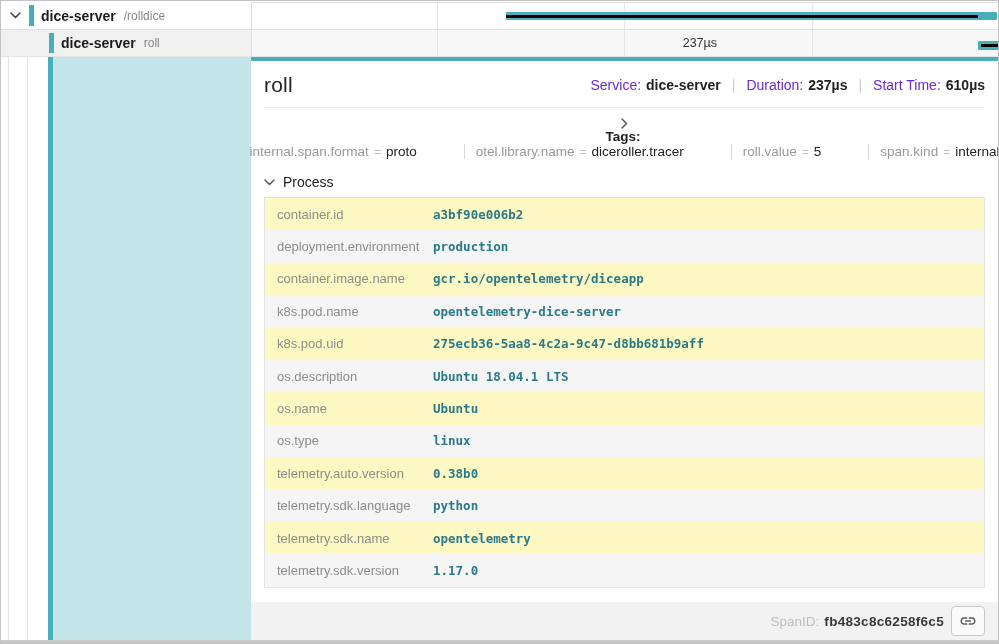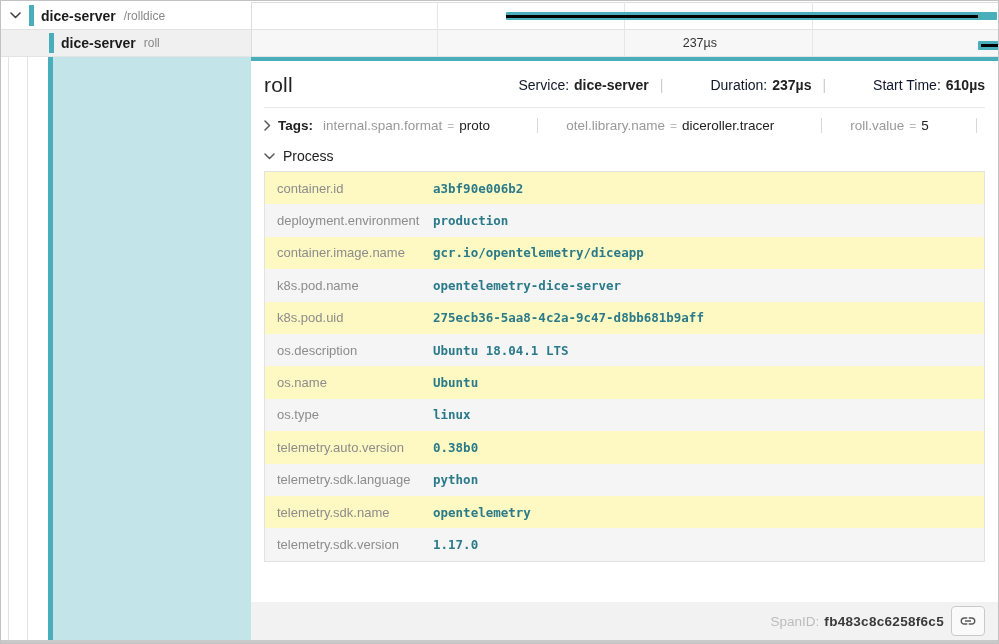--- a/index.html
+++ b/index.html
@@ -47,30 +47,30 @@
   .ig1 { left:7px; } .ig2 { left:26px; }
   .detail-color-bar { position:absolute; left:47px; width:5px; top:0; bottom:0; background:#49aebb; }
   .detail-selection { position:absolute; left:52px; right:0; top:0; bottom:0; background:#c3e5e9; }
 
   .detail-panel { position:absolute; left:250px; right:0; top:0; bottom:0; background:#fff; border-top:4px solid #4aafbb; }
   .panel-inner { padding:0 13px; }
 
   .panel-header { display:flex; justify-content:space-between; align-items:center; margin-top:12px; }
   .span-title { font-size:21px; font-weight:400; color:#222; letter-spacing:.2px; }
   .header-meta { display:flex; align-items:center; font-size:14px; white-space:nowrap; }
-  .meta-label { color:#0f172a; margin-right:5px;margin-left:36px; }
+  .meta-label { color:#6d28d9; margin-right:5px; }
   .meta-value { color:#222; font-weight:bold; }
   .meta-sep { color:#ccc; margin:0 11px; font-size:14px; }
 
   .panel-hr { border-bottom:1px solid #e8e8e8; margin-top:10px; }
 
-  .tags-row { display:flex; align-items:center; margin-top:10px; font-size:13.5px; cursor:pointer; }
+  .tags-row { display:flex; align-items:center; margin-top:10px; font-size:13.5px; cursor:pointer;flex-direction:column; }
   .tags-label { font-weight:bold; color:#222; margin:0 10px 0 7px; }
   .tags-items { display:flex; align-items:center;gap:36px; }
-  .tag-item { display:flex; align-items:center; white-space:nowrap; border-left:1px solid #d8d8d8; padding-left:28px; margin-left:11px; }
+  .tag-item { display:flex; align-items:center; white-space:nowrap; border-left:1px solid #d8d8d8; padding-left:11px; margin-left:11px; }
   .tag-item:first-of-type { border-left:none; padding-left:0; margin-left:0; }
   .tag-key { color:#999; }
   .tag-eq { color:#bbb; margin:0 5px; font-size:12px; }
   .tag-value { color:#222; }
 
   .process-header { display:flex; align-items:center; margin-top:15px; cursor:pointer; }
   .process-label { font-weight:normal; font-size:14px; color:#222; margin-left:8px; }
 
   .process-table { margin-top:7px; border:1px solid #e2e2e2; background:#fef9c3; }
   .prow { display:flex; align-items:center; height:32.4px; }

